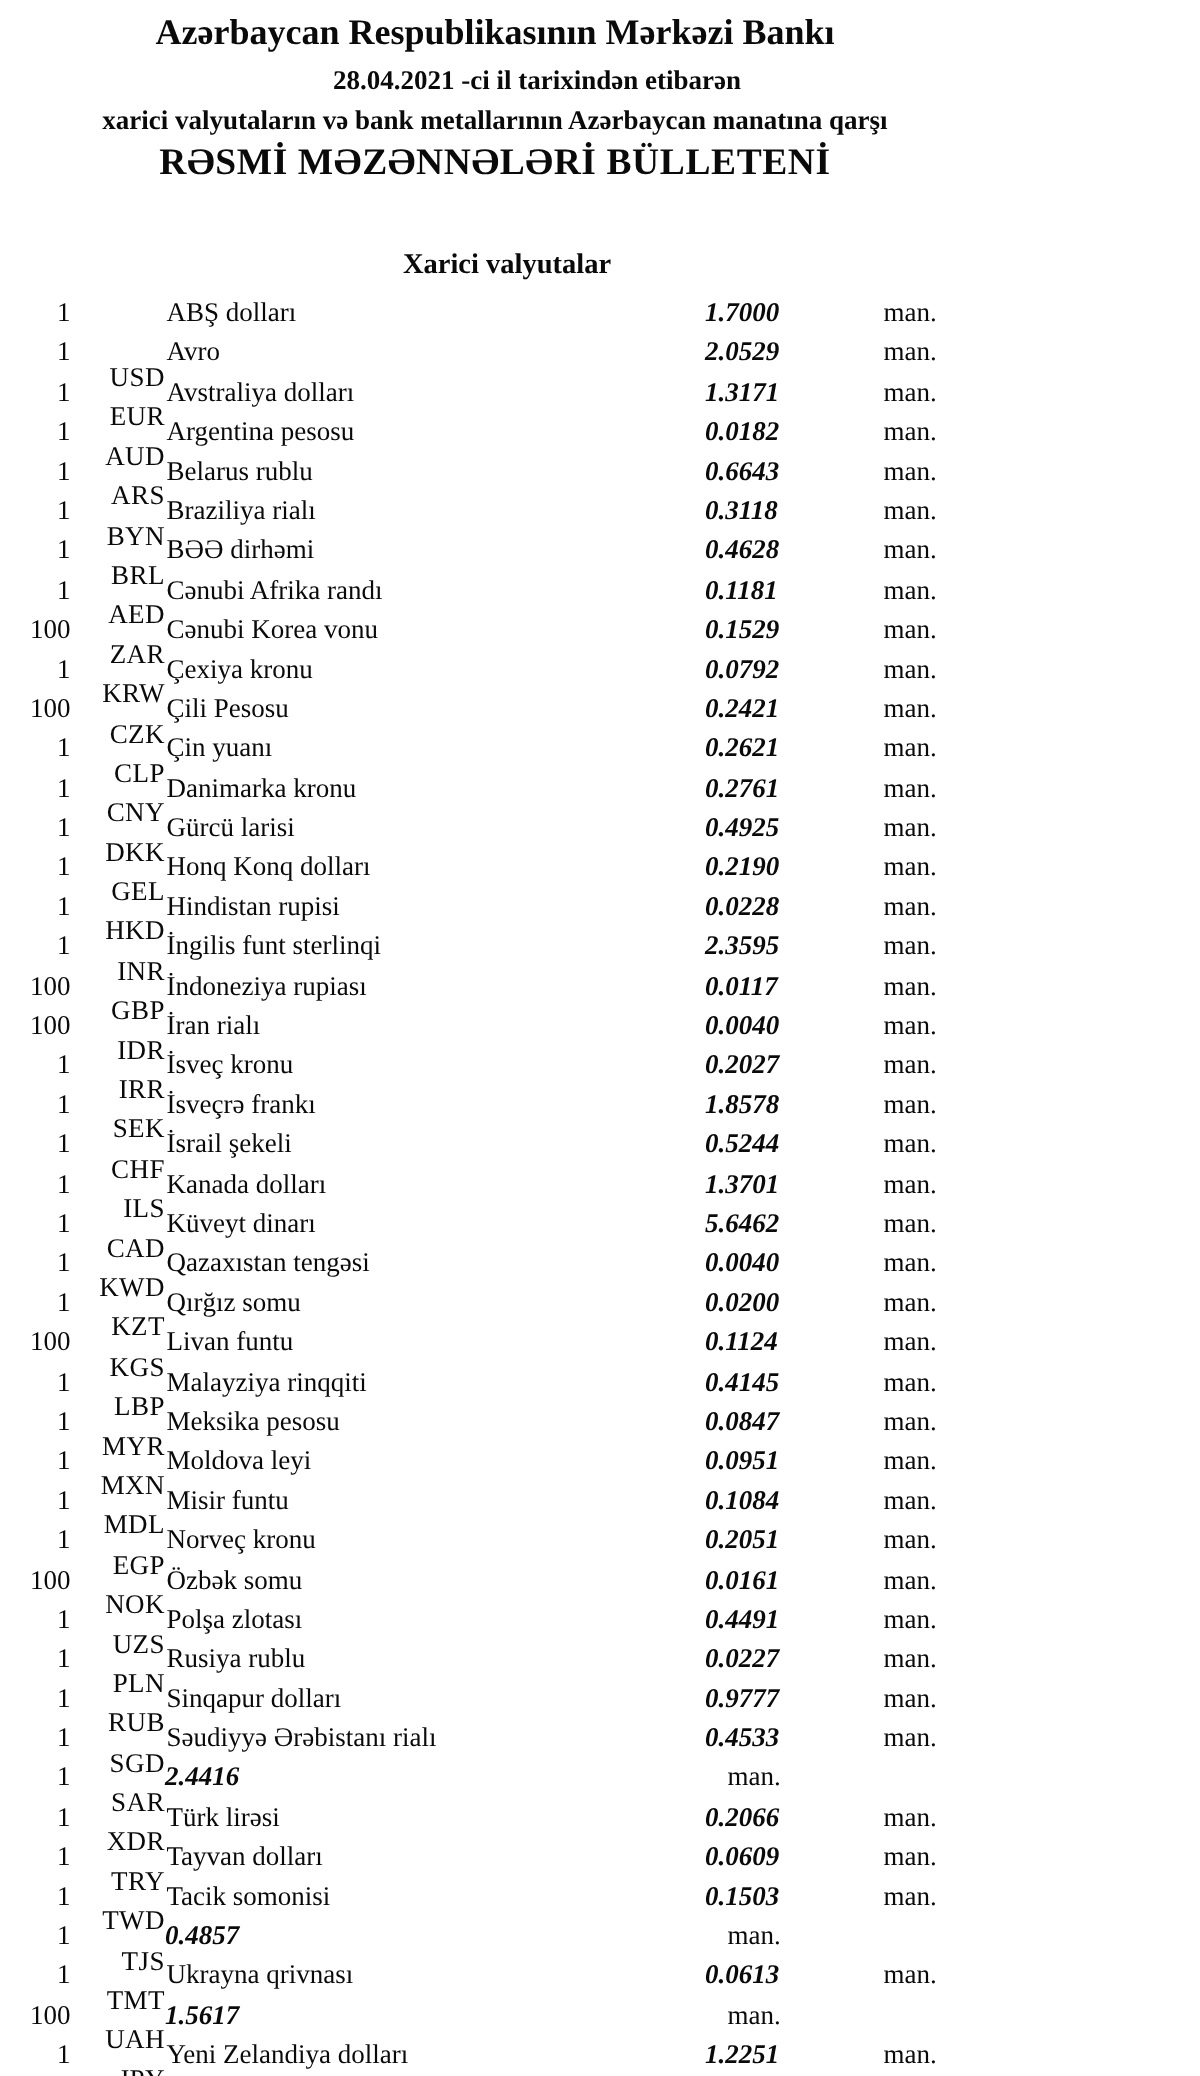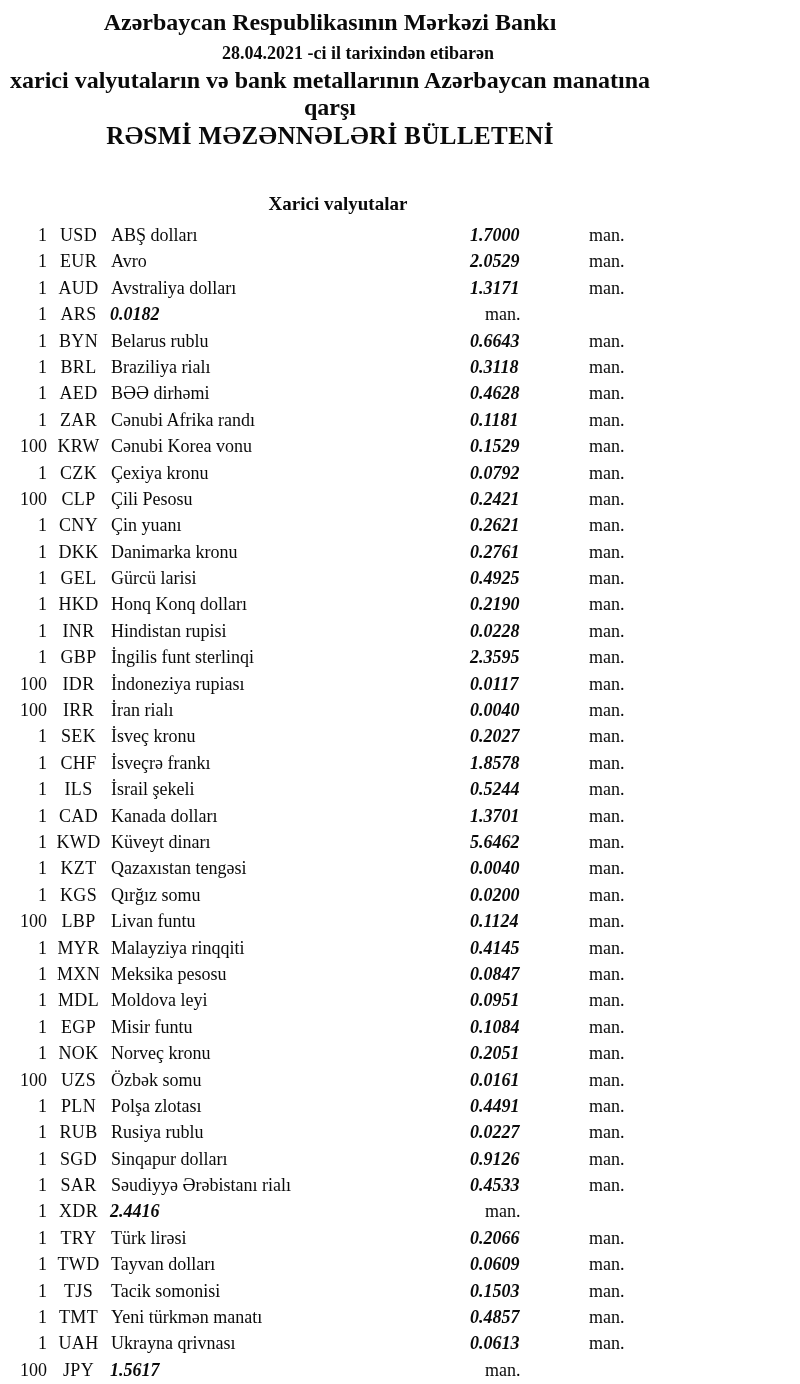--- a/index.html
+++ b/index.html
@@ -30,21 +30,21 @@
     line-height: 30px;
   }
   .date-line {
     font-size: 18px;
     font-weight: bold;
     line-height: 26px;
     margin-top: 3px;
     transform: translateX(28px);
   }
   .subtitle-line {
-    font-size: 24px;
+    font-size: 18px;
     font-weight: bold;
     line-height: 27px;
     margin-top: 1px;
   }
   .bulletin-title {
     font-size: 25px;
     font-weight: bold;
     line-height: 27px;
     margin-top: 1px;
     letter-spacing: 0.4px;
@@ -66,22 +66,23 @@
     height: 26.4px;
     line-height: 26.4px;
     font-size: 18px;
     padding-right: 28px;
     white-space: nowrap;
   }
   .nominal {
     text-align: right;
   }
   .code {
-    text-align: center;
+    text-align: right;
     letter-spacing: 0.3px;
+    margin-top: 43px;
   }
   .name {
     padding-left: 1px;
     overflow: hidden;
   }
   .rate {
     font-weight: bold;
     font-style: italic;
   }
   .unit {
@@ -123,20 +124,21 @@
     <span class="nominal">1</span>
     <span class="code">AUD</span>
     <span class="name">Avstraliya dolları</span>
     <span class="rate">1.3171</span>
     <span class="unit">man.</span>
   </div>
 
   <div class="rate-row">
     <span class="nominal">1</span>
     <span class="code">ARS</span>
+    <span class="name">Argentina pesosu</span>
     <span class="rate">0.0182</span>
     <span class="unit">man.</span>
   </div>
 
   <div class="rate-row">
     <span class="nominal">1</span>
     <span class="code">BYN</span>
     <span class="name">Belarus rublu</span>
     <span class="rate">0.6643</span>
     <span class="unit">man.</span>
@@ -379,21 +381,21 @@
     <span class="code">RUB</span>
     <span class="name">Rusiya rublu</span>
     <span class="rate">0.0227</span>
     <span class="unit">man.</span>
   </div>
 
   <div class="rate-row">
     <span class="nominal">1</span>
     <span class="code">SGD</span>
     <span class="name">Sinqapur dolları</span>
-    <span class="rate">0.9126</span>
+    <span class="rate">0.9777</span>
     <span class="unit">man.</span>
   </div>
 
   <div class="rate-row">
     <span class="nominal">1</span>
     <span class="code">SAR</span>
     <span class="name">Səudiyyə Ərəbistanı rialı</span>
     <span class="rate">0.4533</span>
     <span class="unit">man.</span>
   </div>
@@ -425,21 +427,20 @@
     <span class="nominal">1</span>
     <span class="code">TJS</span>
     <span class="name">Tacik somonisi</span>
     <span class="rate">0.1503</span>
     <span class="unit">man.</span>
   </div>
 
   <div class="rate-row">
     <span class="nominal">1</span>
     <span class="code">TMT</span>
-    <span class="name">Yeni türkmən manatı</span>
     <span class="rate">0.4857</span>
     <span class="unit">man.</span>
   </div>
 
   <div class="rate-row">
     <span class="nominal">1</span>
     <span class="code">UAH</span>
     <span class="name">Ukrayna qrivnası</span>
     <span class="rate">0.0613</span>
     <span class="unit">man.</span>

